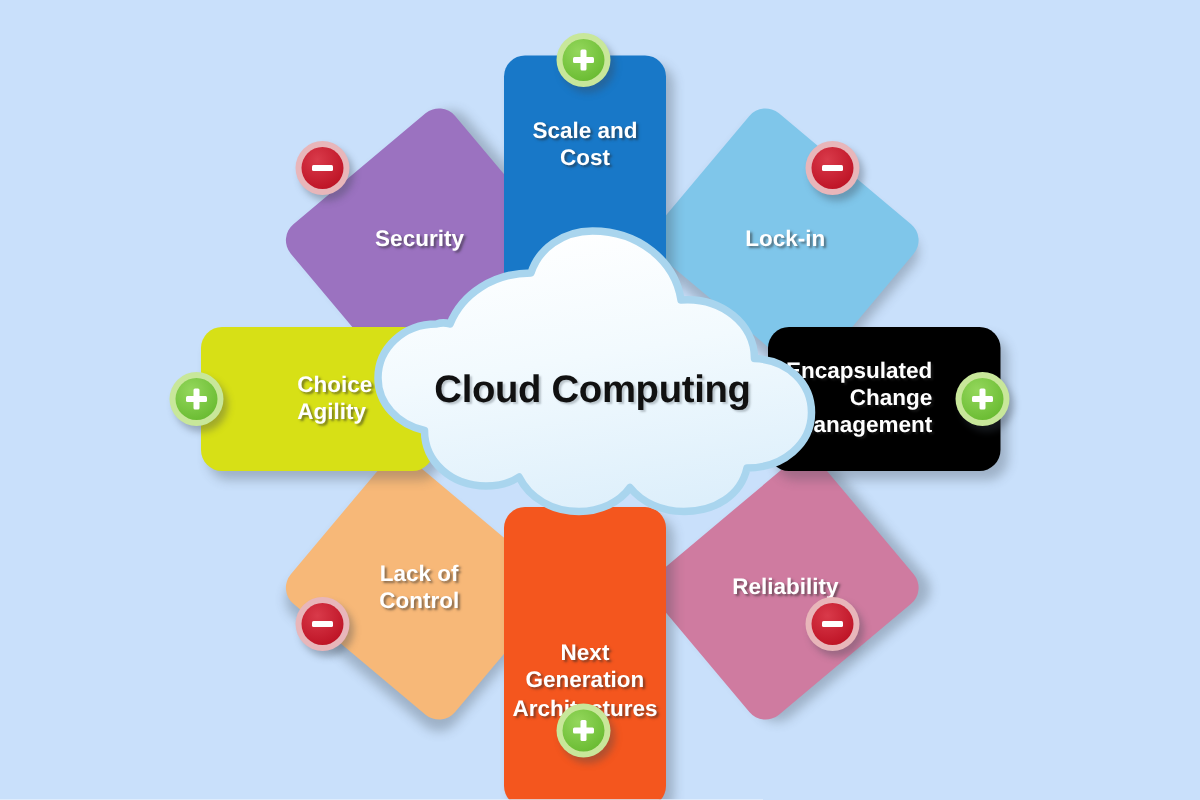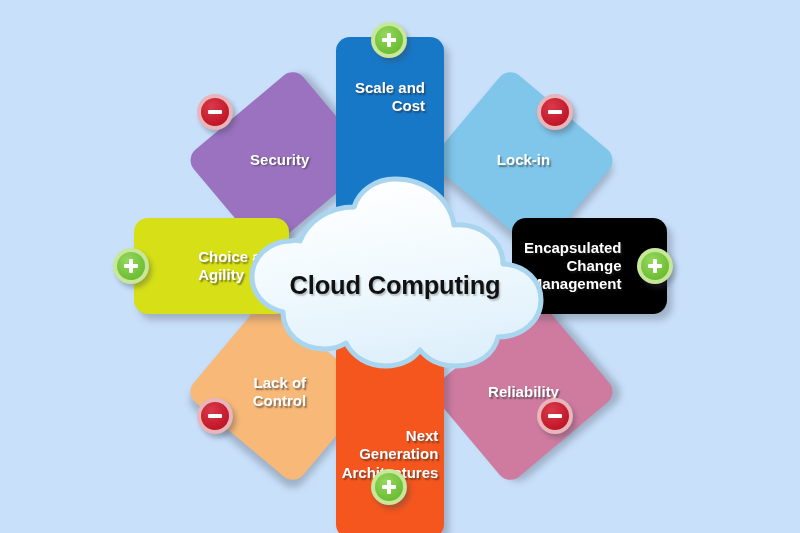--- a/index.html
+++ b/index.html
@@ -27,21 +27,21 @@
     box-sizing: border-box;
     border-radius: 14px;
     box-shadow: 5px 6px 7px rgba(60,70,80,0.30);
     display: flex;
     align-items: center;
     justify-content: center;
   }
   .petal-label {
     font-weight: bold;
     color: #ffffff;
-    text-align: right;
+    text-align: center;
     line-height: 1.22;
     text-shadow: 1.5px 1.5px 1.6px rgba(40,40,40,0.55);
     white-space: pre-line;
     pointer-events: none;
   }
 
   
   .petal.vert {
     width: 108px;
     height: 200px;
@@ -194,21 +194,21 @@
   #badge-right  { left: 637px; top: 248px; }
   #badge-tl     { left: 197px; top: 94px; }
   #badge-tr     { left: 537px; top: 94px; }
   #badge-bl     { left: 197px; top: 398px; }
   #badge-br     { left: 537px; top: 398px; }
 
   
   #cloud-wrap {
     position: absolute;
     left: 245px;
-    top: 175px;
+    top: 150px;
     width: 300px;
     height: 195px;
     z-index: 30;
   }
   #cloud-wrap svg {
     display: block;
     width: 300px;
     height: 195px;
     overflow: visible;
   }

